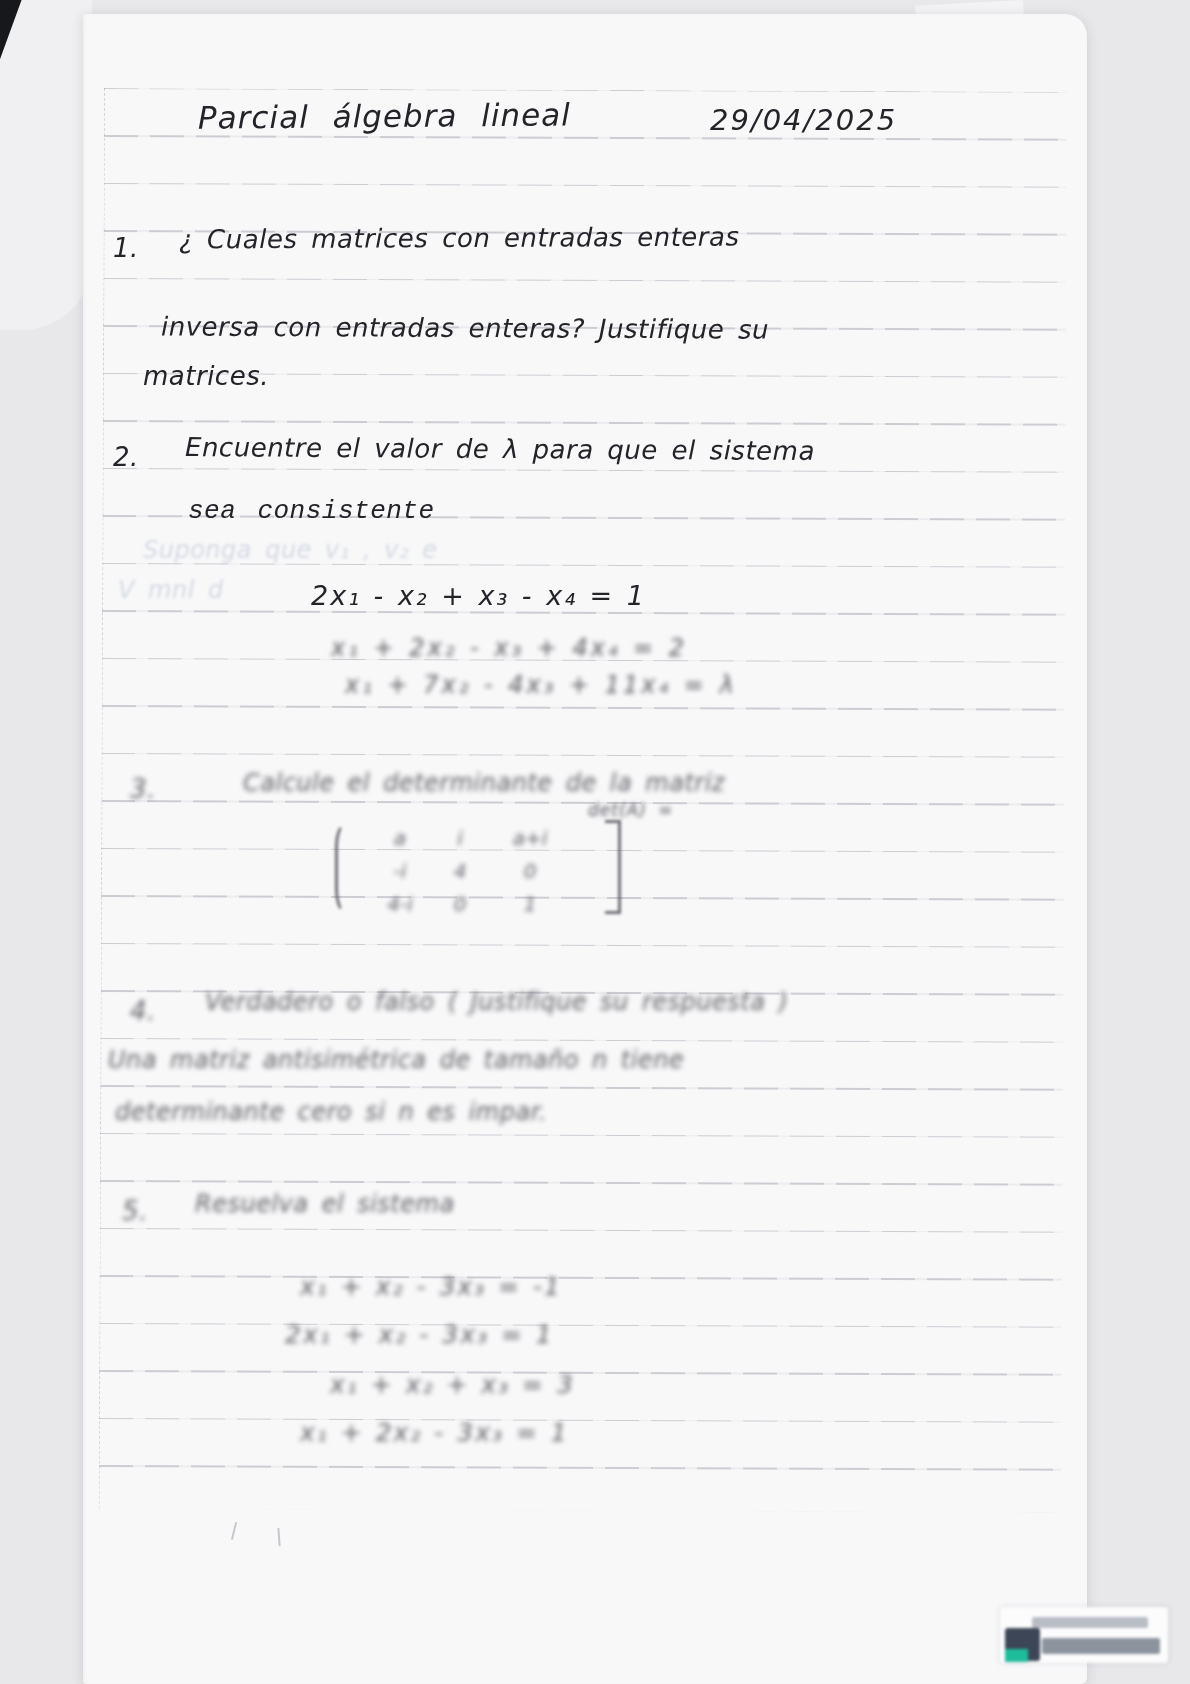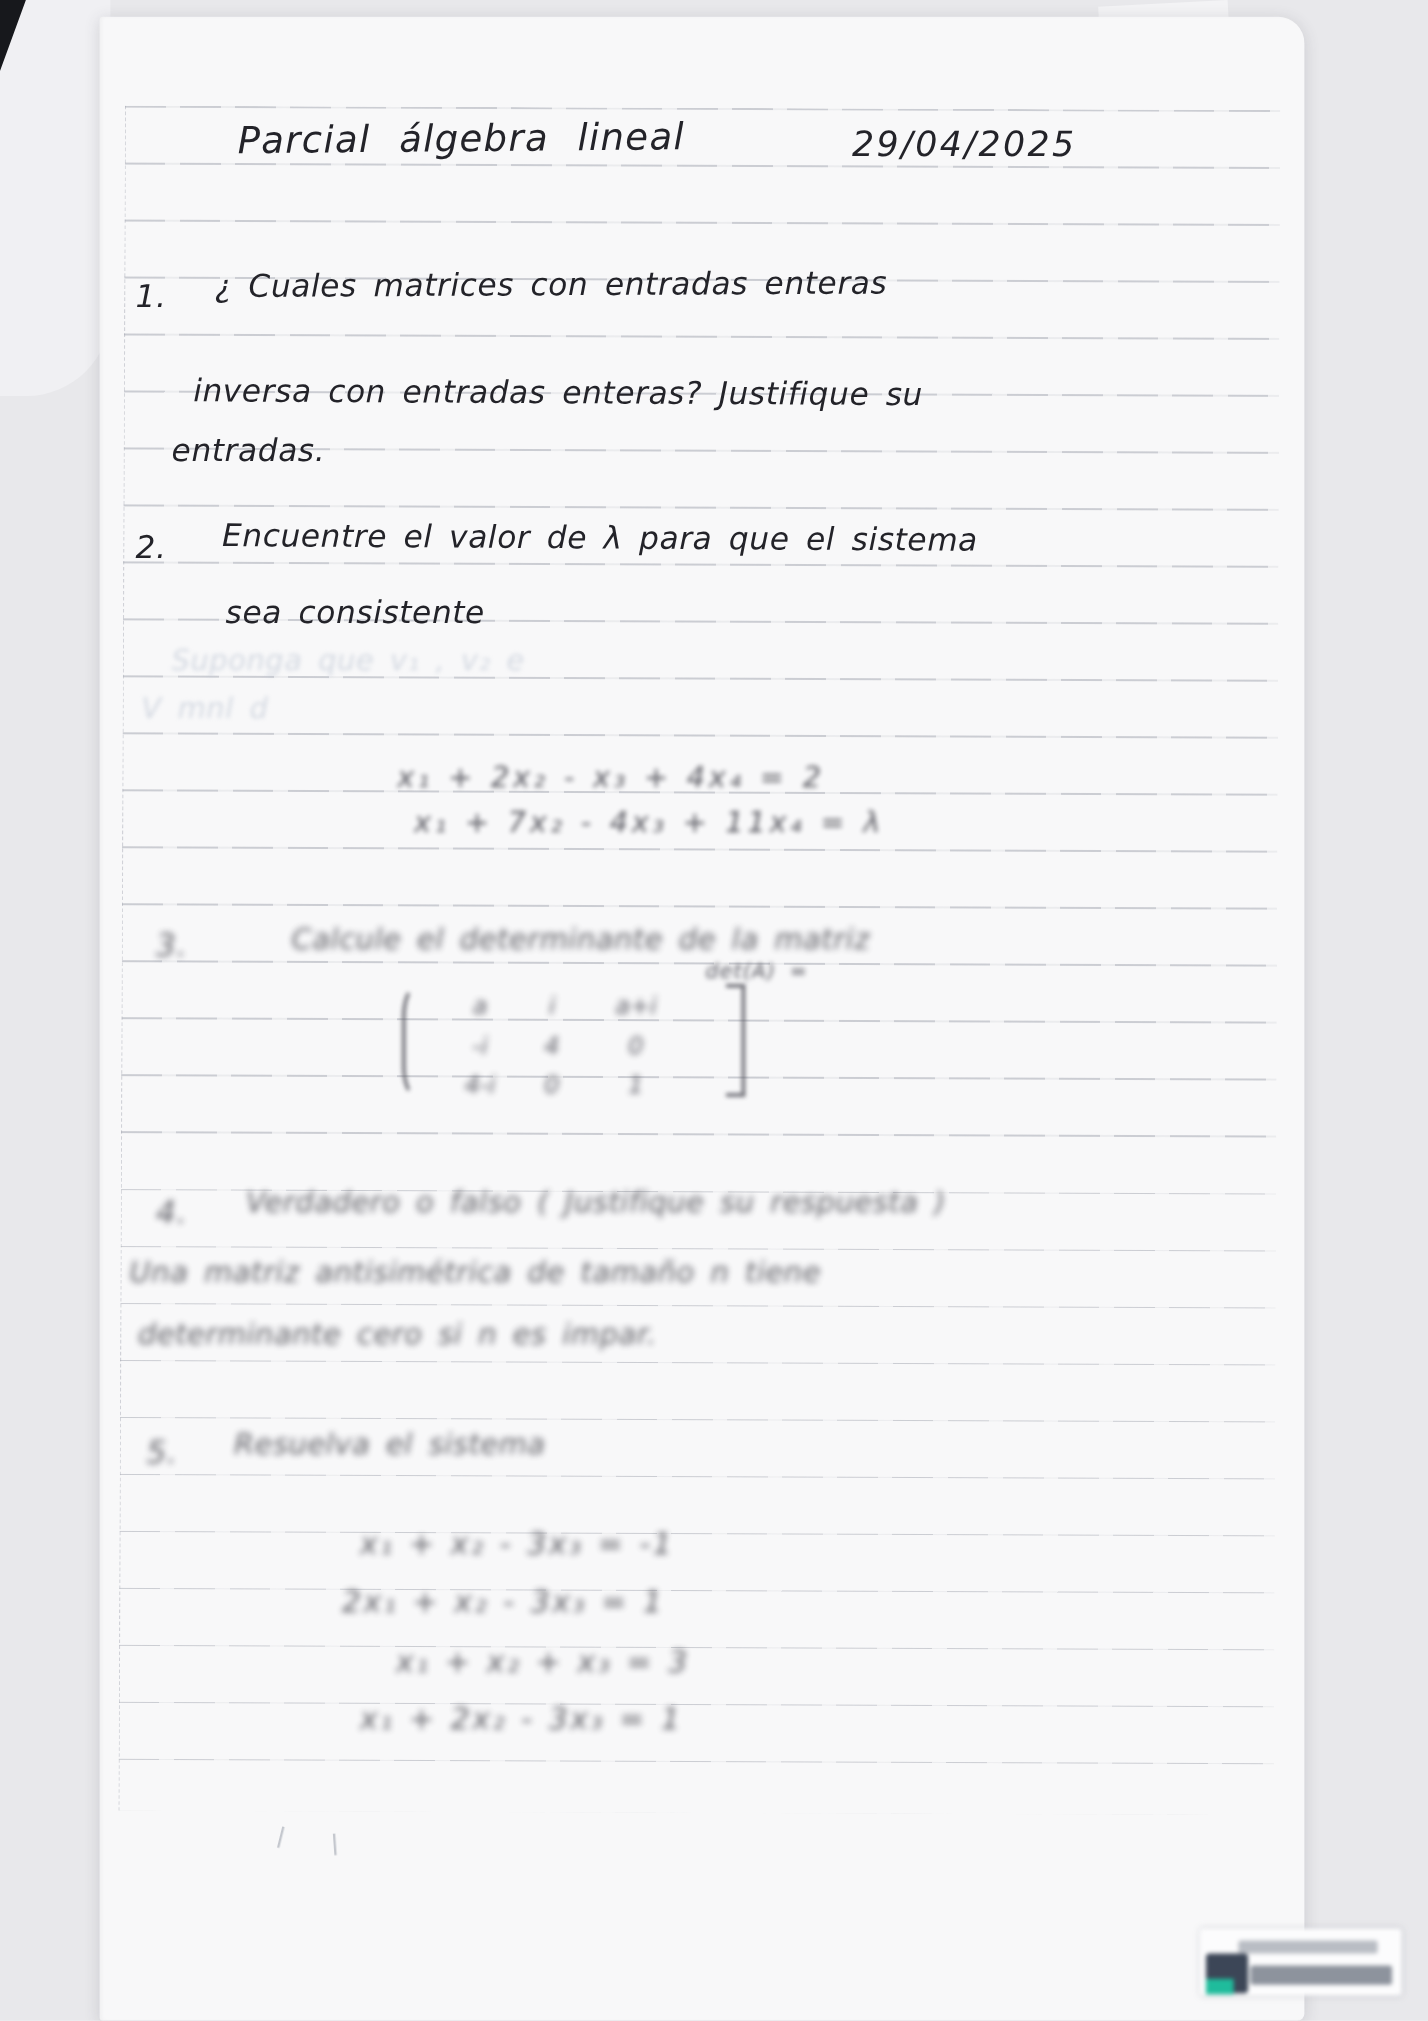--- a/index.html
+++ b/index.html
@@ -104,29 +104,30 @@
 
   <div class="paper">
     <div class="ruling"></div>
 
     <div class="pos hand title" style="left:115px;top:84px;">Parcial álgebra lineal</div>
     <div class="pos hand date" style="left:627px;top:89px;">29/04/2025</div>
 
     <div class="pos hand qnum" style="left:30px;top:219px;">1.</div>
     <div class="pos hand body-line" style="left:96px;top:209px;transform:rotate(-.3deg);">¿ Cuales matrices con entradas enteras</div>
     <div class="pos hand body-line" style="left:78px;top:299px;transform:rotate(.3deg);">inversa con entradas enteras?  Justifique su</div>
-    <div class="pos hand body-line" style="left:60px;top:347px;">entradas.</div>
+    <div class="pos hand body-line" style="left:60px;top:347px;">matrices.</div>
 
     <div class="pos hand qnum" style="left:30px;top:428px;">2.</div>
     <div class="pos hand body-line" style="left:102px;top:420px;transform:rotate(.35deg);">Encuentre el valor de λ para que el sistema</div>
-    <div class="pos hand body-line" style="left:105px;top:482px;">sea consistente</div>
+    <div class="pos hand body-line" style="left:105px;top:482px;font-family:Liberation Mono, monospace;">sea consistente</div>
 
     <div class="pos hand ghost" style="left:60px;top:522px;">Suponga  que  v₁ , v₂  e</div>
     <div class="pos hand ghost" style="left:35px;top:562px;">V    mnl  d</div>
 
+    <div class="pos hand eq" style="left:228px;top:566px;">2x₁ - x₂ + x₃ - x₄ = 1</div>
     <div class="pos hand eq fade1" style="left:248px;top:620px;font-size:24px;">x₁ + 2x₂ - x₃ + 4x₄ = 2</div>
     <div class="pos hand eq fade1" style="left:262px;top:657px;font-size:24px;">x₁ + 7x₂ - 4x₃ + 11x₄ = λ</div>
 
     <div class="pos hand qnum fade2" style="left:47px;top:760px;">3.</div>
     <div class="pos hand body-line fade2" style="left:160px;top:755px;font-size:24px;">Calcule el  determinante de la matriz</div>
     <div class="pos hand det-label" style="left:505px;top:786px;">det(A) =</div>
 
     <div class="m-paren-left" style="left:252px;top:808px;"></div>
     <div class="matrix-grid" style="left:286px;top:812px;">
       <span>a</span>

